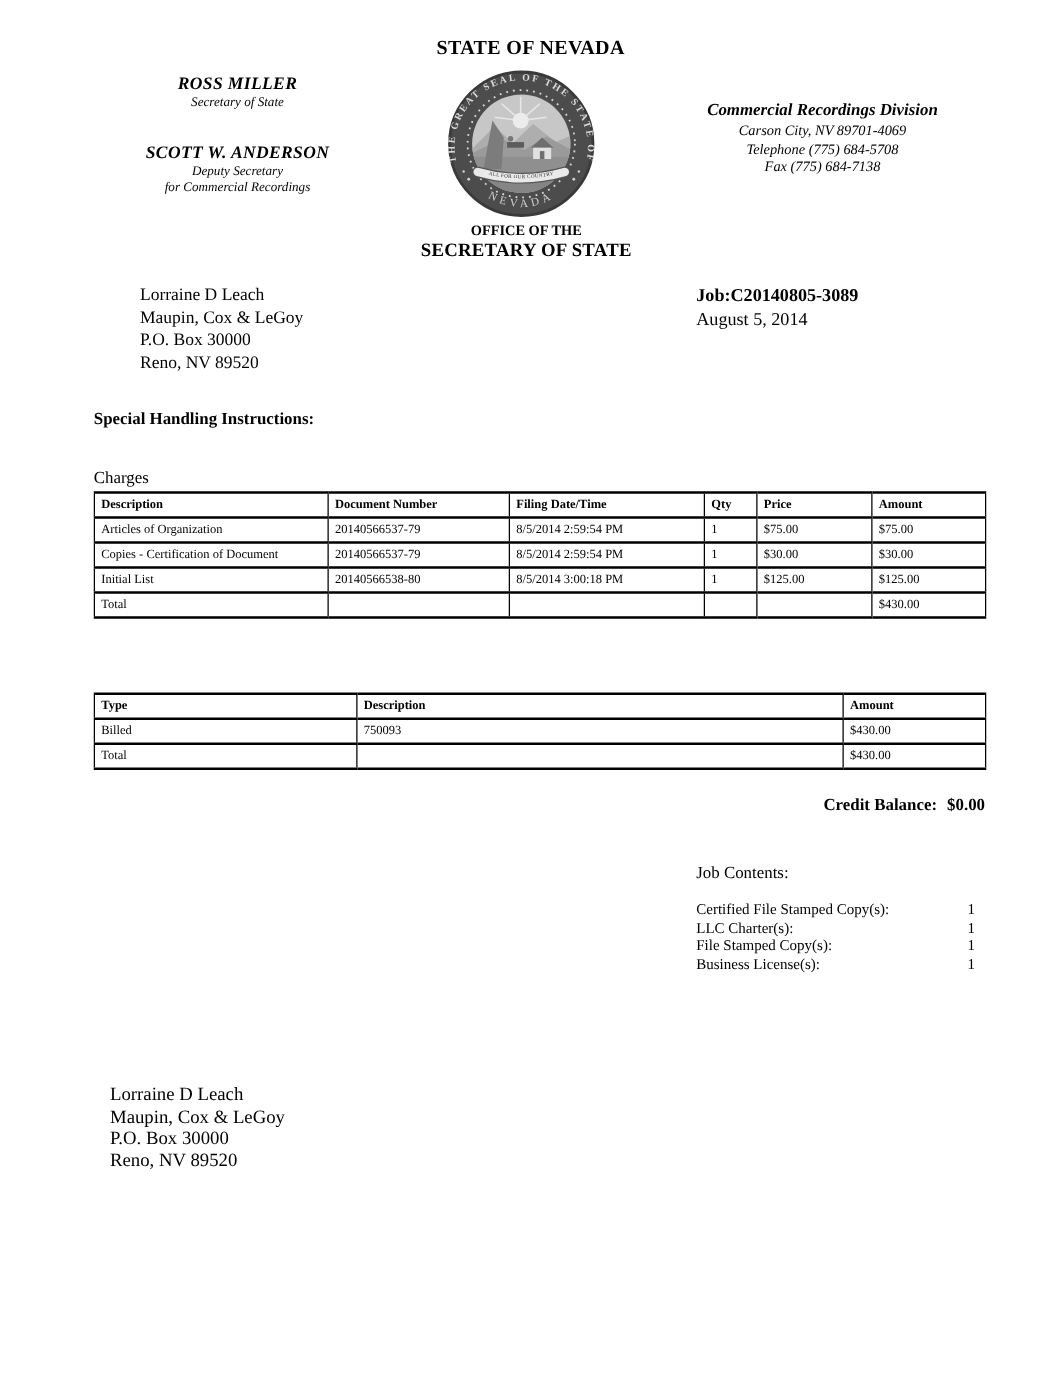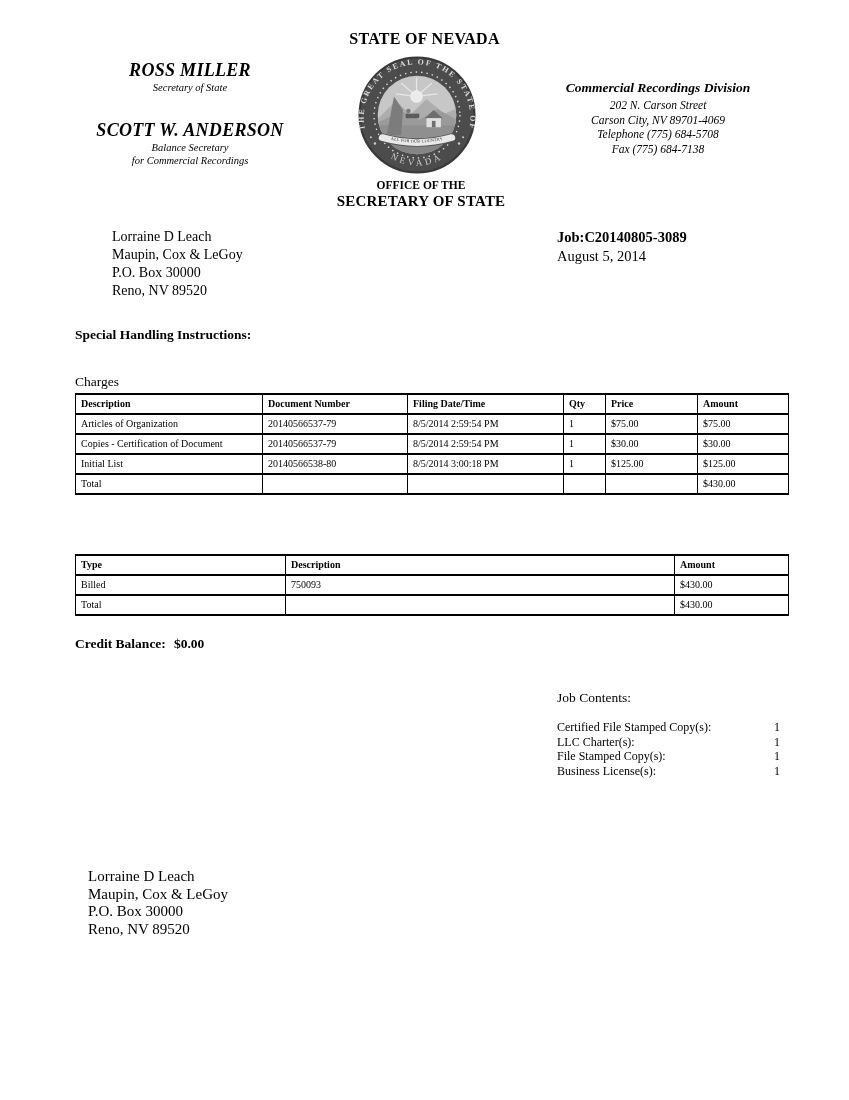--- a/index.html
+++ b/index.html
@@ -15,21 +15,21 @@
     overflow: hidden;
   }
   
   .state-title {
     position: absolute; top: 30px; left: 0; width: 849px;
     text-align: center; font-size: 16px; font-weight: bold; letter-spacing: .3px;
   }
   .officials {
     position: absolute; top: 60px; left: 75px; width: 230px; text-align: center;
   }
-  .official-name { font-size: 18px; font-weight: bold; font-style: italic; letter-spacing: .3px; }
+  .official-name { font-size: 14px; font-weight: bold; font-style: italic; letter-spacing: .3px; }
   .official-title { font-size: 10.5px; font-style: italic; line-height: 13px; }
   .official.second { margin-top: 26px; }
   .seal-wrap { position: absolute; top: 54px; left: 356px; width: 122px; height: 122px; }
   .office-block {
     position: absolute; top: 178px; left: 321px; width: 200px; text-align: center;
     font-weight: bold;
   }
   .office-line1 { font-size: 11.5px; line-height: 14px; }
   .office-line2 { font-size: 15px; line-height: 18px; letter-spacing: .2px; }
   .division {
@@ -55,21 +55,21 @@
     border-top-width: 2px; border-bottom-width: 2px;
     padding: 1px 5px 2px 5px;
     text-align: left; vertical-align: top; line-height: 15px;
     overflow: hidden;
   }
   table.doc-table th { font-weight: bold; }
   td.cell-center { text-align: center; }
   td.cell-right { text-align: right; }
   .credit-balance {
     position: absolute; top: 636px; left: 75px; width: 713px;
-    text-align: left; font-size: 13.5px; font-weight: bold;
+    text-align: right; font-size: 13.5px; font-weight: bold;
   }
   .credit-balance .cb-value { margin-left: 8px; }
   
   .job-contents { position: absolute; top: 690px; left: 557px; width: 223px; }
   .job-contents-title { font-size: 13.5px; font-weight: normal; margin-bottom: 14px; }
   .jc-item { display: flex; justify-content: space-between; font-size: 12px; line-height: 14.5px; }
   .jc-count { text-align: right; }
   
   .footer-recipient { position: absolute; top: 868px; left: 88px; font-size: 15px; line-height: 17.5px; }
 </style>
@@ -80,21 +80,21 @@
 
   <div class="state-title">STATE OF NEVADA</div>
 
   <div class="officials">
     <div class="official">
       <div class="official-name">ROSS MILLER</div>
       <div class="official-title">Secretary of State</div>
     </div>
     <div class="official second">
       <div class="official-name">SCOTT W. ANDERSON</div>
-      <div class="official-title">Balance Secretary</div>
+      <div class="official-title">Deputy Secretary</div>
       <div class="official-title">for Commercial Recordings</div>
     </div>
   </div>
 
   <div class="seal-wrap">
     <svg viewBox="0 0 135 135" width="122" height="122" aria-hidden="true">
       <defs>
         <path id="sealTopArc" d="M 11.5,89 A 59,59 0 1 1 123.5,89"></path>
         <path id="sealBotArc" d="M 26,105 A 55.9,55.9 0 0 0 109,105"></path>
         <path id="bannerArc" d="M 29,92.5 Q 67.5,103.5 106,92.5"></path>
@@ -146,21 +146,20 @@
     </svg>
   </div>
 
   <div class="office-block">
     <div class="office-line1">OFFICE OF THE</div>
     <div class="office-line2">SECRETARY OF STATE</div>
   </div>
 
   <div class="division">
     <div class="division-name">Commercial Recordings Division</div>
-    <div class="division-line">202 N. Carson Street</div>
     <div class="division-line">Carson City, NV 89701-4069</div>
     <div class="division-line">Telephone (775) 684-5708</div>
     <div class="division-line">Fax (775) 684-7138</div>
   </div>
 
   <div class="recipient">
     <div>Lorraine D Leach</div>
     <div>Maupin, Cox &amp; LeGoy</div>
     <div>P.O. Box 30000</div>
     <div>Reno, NV 89520</div>

